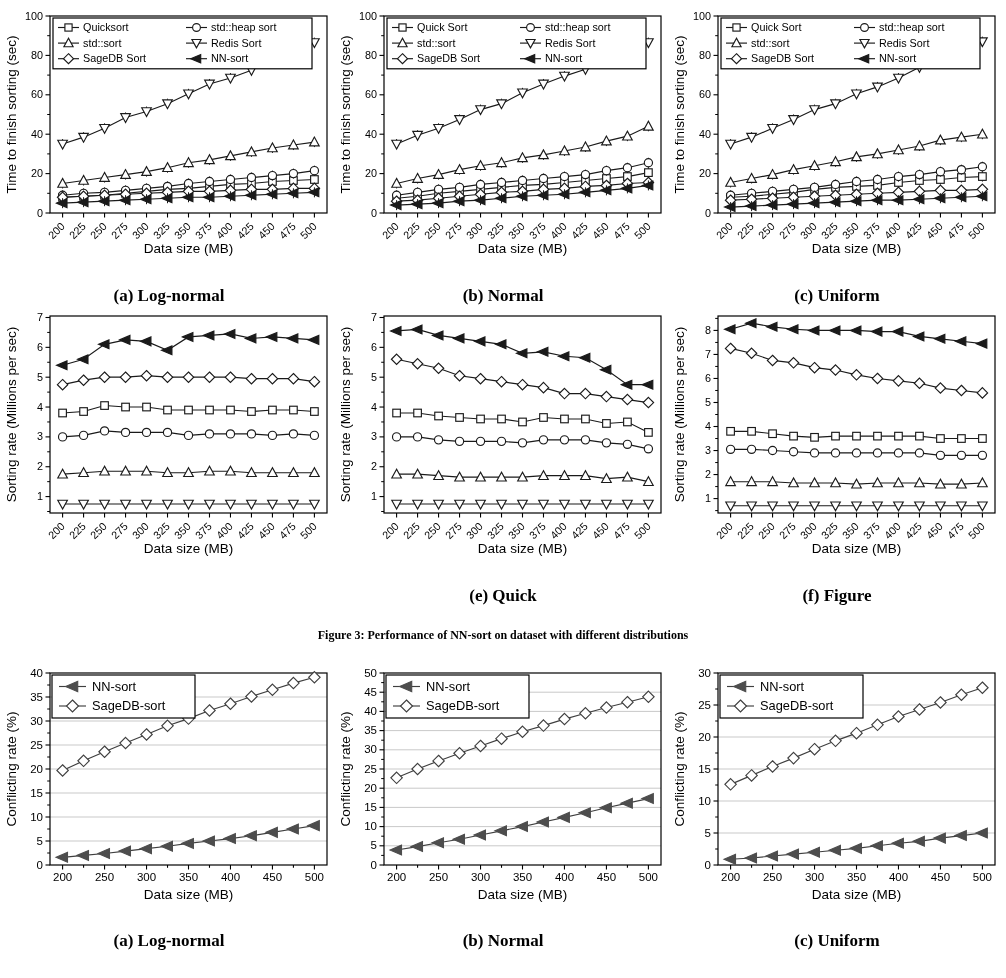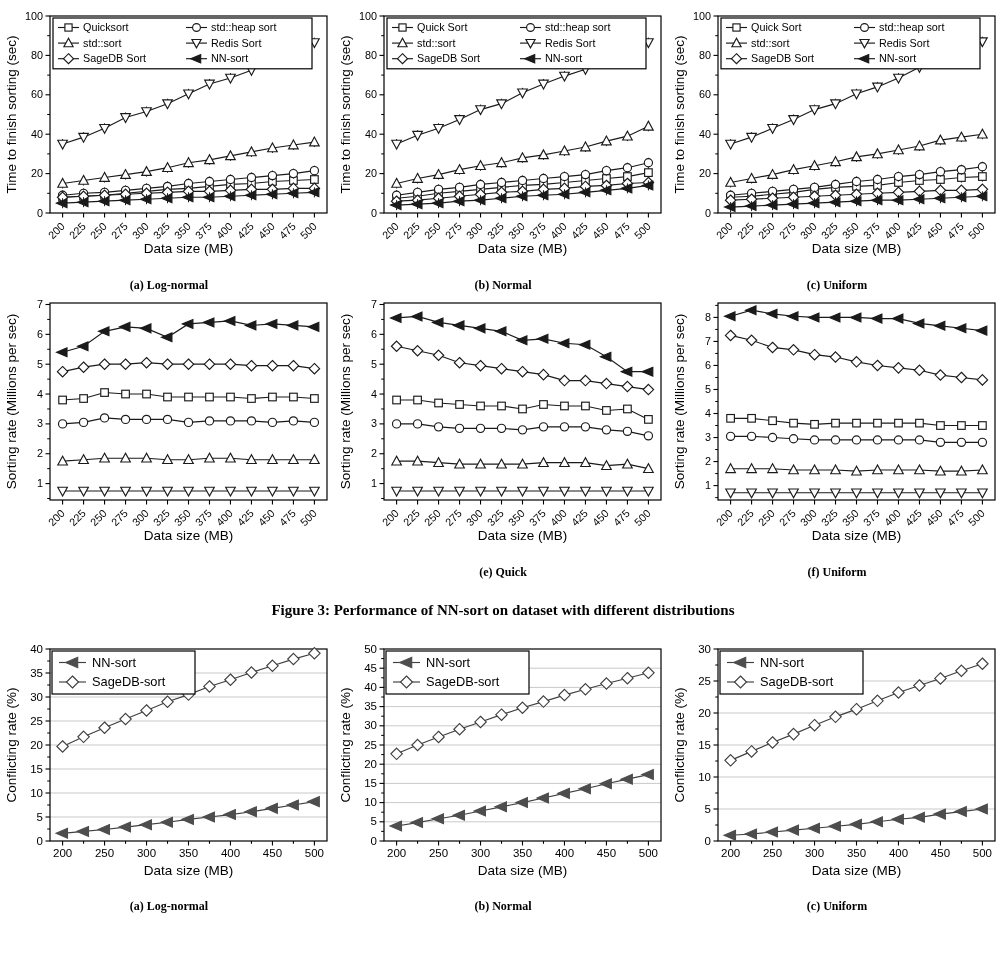--- a/index.html
+++ b/index.html
@@ -1,24 +1,24 @@
 <!DOCTYPE html>
 <html><head>
 <meta charset="utf-8">
 <style>
   html,body{margin:0;padding:0;background:#fff;}
   .page{width:1006px;height:978px;background:#fff;padding-top:6px;box-sizing:border-box;
         font-family:"Liberation Sans",sans-serif;overflow:hidden;}
   .chart-row{display:flex;justify-content:space-between;padding:0 2px;}
   .chart-cell{margin:0;width:334px;text-align:center;}
   .chart-host{width:332px;margin:0 auto;}
-  .sub-caption{margin-top:10px;font-family:"Liberation Serif",serif;font-weight:bold;
-               font-size:12px;color:#000;}
+  .sub-caption{margin-top:18px;font-family:"Liberation Serif",serif;font-weight:bold;
+               font-size:17px;color:#000;}
   .figure-caption{text-align:center;font-family:"Liberation Serif",serif;font-weight:bold;
-                  font-size:15px;color:#000;margin:22px 0 18px 0;}
+                  font-size:12px;color:#000;margin:22px 0 18px 0;}
   .row3{margin-top:18px;}
   svg text{font-family:"Liberation Sans",sans-serif;fill:#000;}
 </style>
 </head>
 <body>
 
 <div class="page">
 
   <div class="chart-row">
     <figure class="chart-cell">
@@ -1233,21 +1233,21 @@
               <polygon points="158.5151515151515,24.414634146341456 168.9151515151515,20.014634146341454 168.9151515151515,28.814634146341458" fill="#1a1a1a" stroke="#1a1a1a" stroke-width="1.15"></polygon>
               <polygon points="179.5,24.414634146341456 189.9,20.014634146341454 189.9,28.814634146341458" fill="#1a1a1a" stroke="#1a1a1a" stroke-width="1.15"></polygon>
               <polygon points="200.4848484848485,25.615853658536565 210.8848484848485,21.215853658536563 210.8848484848485,30.015853658536567" fill="#1a1a1a" stroke="#1a1a1a" stroke-width="1.15"></polygon>
               <polygon points="221.46969696969697,25.615853658536565 231.86969696969697,21.215853658536563 231.86969696969697,30.015853658536567" fill="#1a1a1a" stroke="#1a1a1a" stroke-width="1.15"></polygon>
               <polygon points="242.45454545454547,30.42073170731706 252.85454545454547,26.020731707317058 252.85454545454547,34.82073170731706" fill="#1a1a1a" stroke="#1a1a1a" stroke-width="1.15"></polygon>
               <polygon points="263.43939393939394,32.82317073170731 273.839393939394,28.423170731707305 273.839393939394,37.223170731707306" fill="#1a1a1a" stroke="#1a1a1a" stroke-width="1.15"></polygon>
               <polygon points="284.42424242424244,35.225609756097555 294.82424242424247,30.825609756097553 294.82424242424247,39.62560975609755" fill="#1a1a1a" stroke="#1a1a1a" stroke-width="1.15"></polygon>
               <polygon points="305.40909090909093,37.628048780487774 315.80909090909097,33.228048780487775 315.80909090909097,42.02804878048777" fill="#1a1a1a" stroke="#1a1a1a" stroke-width="1.15"></polygon>
             </g>
           </svg></div>
-      <figcaption class="sub-caption">(f) Uniform</figcaption>
+      <figcaption class="sub-caption">(f) Figure</figcaption>
     </figure>
   </div>
 
   <div class="figure-caption">Figure 3: Performance of NN-sort on dataset with different distributions</div>
 
   <div class="chart-row row3">
     <figure class="chart-cell">
       <div class="chart-host"><svg width="332" height="248" viewBox="0 0 332 248">
             <g>
               <line x1="47" y1="180" x2="324" y2="180" stroke="#c9c9c9" stroke-width="1"></line>

